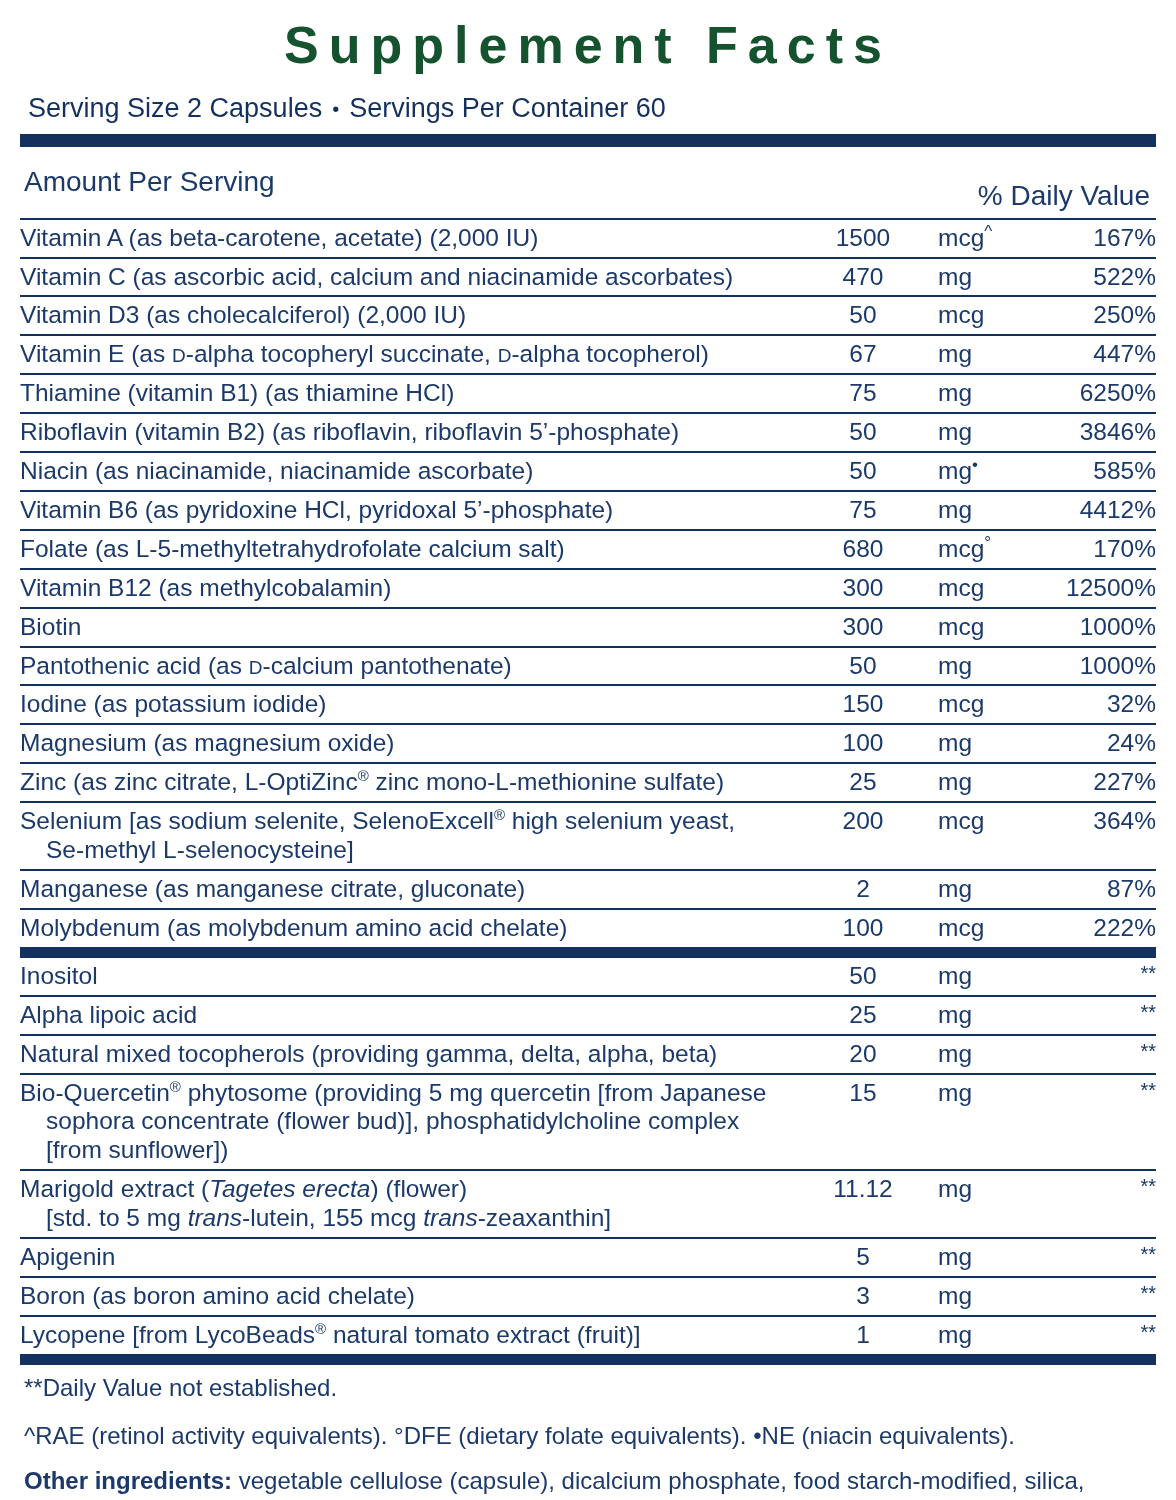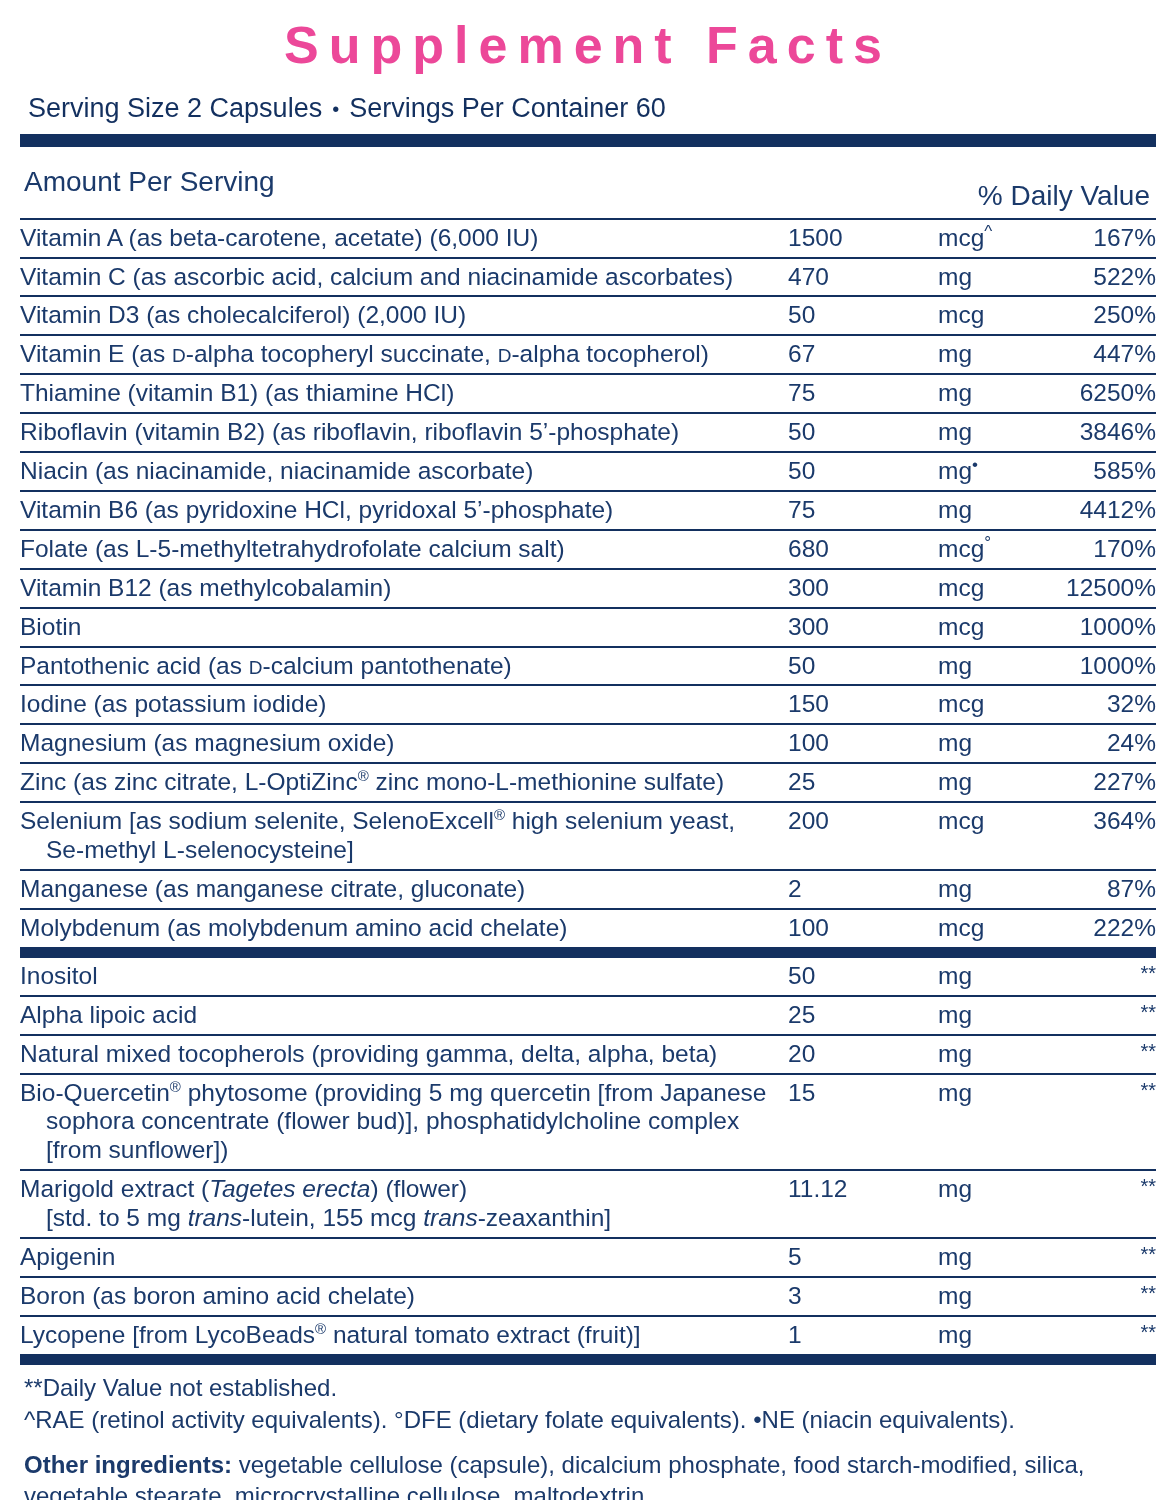--- a/index.html
+++ b/index.html
@@ -18,21 +18,21 @@
     width: 1176px;
     height: 1500px;
     box-sizing: border-box;
     padding: 8px 20px 0 20px;
   }
   
   .title {
     font-size: 52px;
     font-weight: bold;
     letter-spacing: 10px;
-    color: #ec4899;
+    color: #14532d;
     text-align: center;
     line-height: 1.05;
     margin: 10px 0 2px 0;
     white-space: nowrap;
   }
   .serving-line {
     font-size: 27px;
     color: #13305f;
     margin: 20px 0 10px 8px;
     white-space: nowrap;
@@ -82,21 +82,21 @@
   }
   table.facts tr:last-child td {
     border-bottom: none;
     margin-left: 38px;
   }
   td.nm {
     padding-left: 4px;
     padding-right: 6px;
   }
   td.amt {
-    text-align: left;
+    text-align: center;
     white-space: nowrap;
     width: 150px;
     padding-right: 0;
   }
   td.unit {
     text-align: left;
     white-space: nowrap;
     width: 78px;
     padding-left: 10px;
   }
@@ -128,21 +128,21 @@
     font-size: 19px;
     vertical-align: baseline;
   }
   .ital { font-style: italic; margin-top: 16px; }
   
   .foot {
     font-size: 24px;
     padding: 8px 4px 0 4px;
     line-height: 1.25;
   }
-  .foot .l1 { margin-bottom: 2px; }
+  .foot .l1 { margin-bottom: 18px; }
   .other {
     font-size: 24px;
     padding: 14px 4px 0 4px;
     line-height: 1.3;
   }
   .other b { font-weight: bold; }
 </style>
 </head>
 <body>
 
@@ -159,21 +159,21 @@
   <div class="hdr">
     <div class="left">Amount Per Serving</div>
     <div class="right">% Daily Value</div>
   </div>
 
   <div class="rule"></div>
 
   <table class="facts">
     <tbody>
       <tr>
-        <td class="nm"><span>Vitamin A (as beta-carotene, acetate) (6,000 IU)</span></td>
+        <td class="nm"><span>Vitamin A (as beta-carotene, acetate) (2,000 IU)</span></td>
         <td class="amt">1500</td>
         <td class="unit"><span>mcg</span><sup class="mk">^</sup></td>
         <td class="dv">167%</td>
       </tr>
       <tr>
         <td class="nm"><span>Vitamin C (as ascorbic acid, calcium and niacinamide ascorbates)</span></td>
         <td class="amt">470</td>
         <td class="unit"><span>mg</span><sup class="mk"></sup></td>
         <td class="dv">522%</td>
       </tr>

